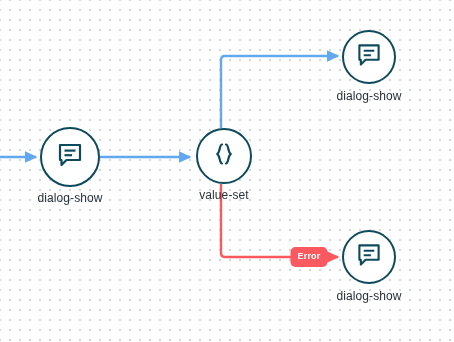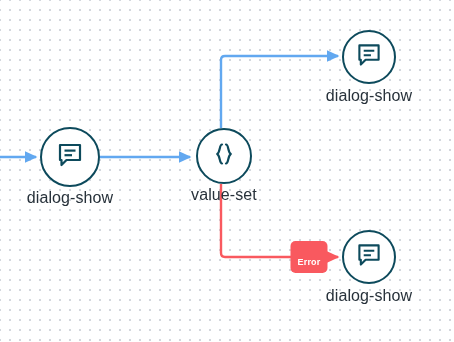--- a/index.html
+++ b/index.html
@@ -44,35 +44,35 @@
     left: 50%;
     top: 50%;
     transform: translate(-50%, -50%);
     display: block;
   }
   .node-label {
     position: absolute;
     left: 50%;
     transform: translateX(-50%);
     white-space: nowrap;
-    font-size: 16px;
+    font-size: 12px;
     line-height: 12px;
     color: #27313a;
     letter-spacing: 0.1px;
   }
   .edge-badge {
     position: absolute;
     transform: translate(-50%, -50%);
     border-radius: 5px;
     color: #ffffff;
     font-size: 9px;
     line-height: 9px;
     font-weight: bold;
     letter-spacing: 0.2px;
-    padding: 17px 7px 6px 7px;
+    padding: 5px 7px 6px 7px;
     box-sizing: border-box;
     white-space: nowrap;
   }
 </style>
 </head>
 <body>
 
 <div id="canvas">
 
   <svg id="edge-layer" viewBox="0 0 454 342" width="454" height="342">

